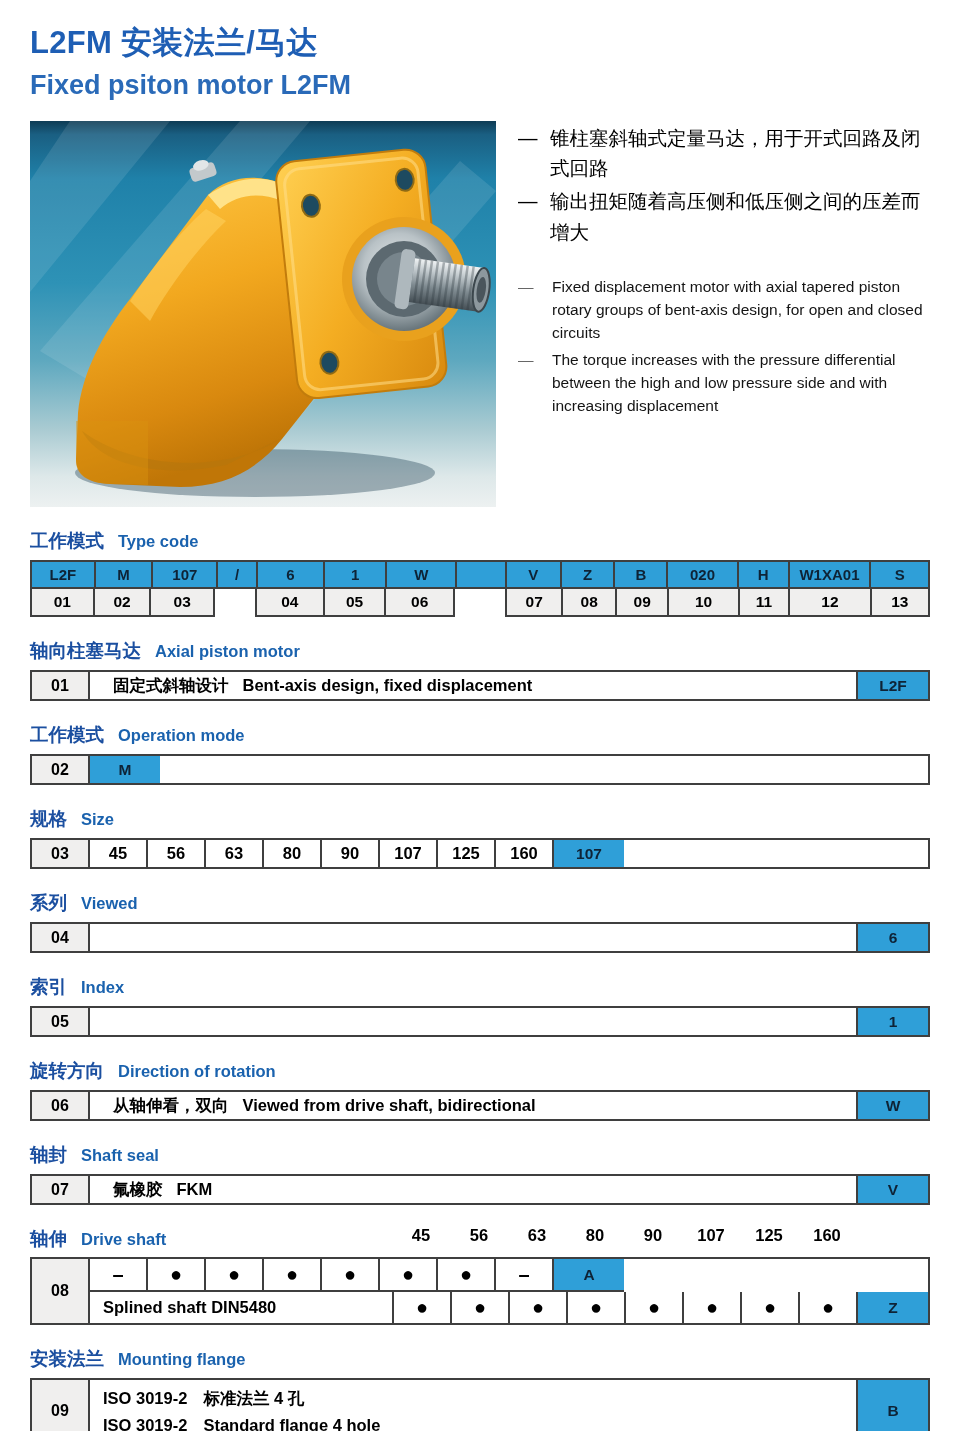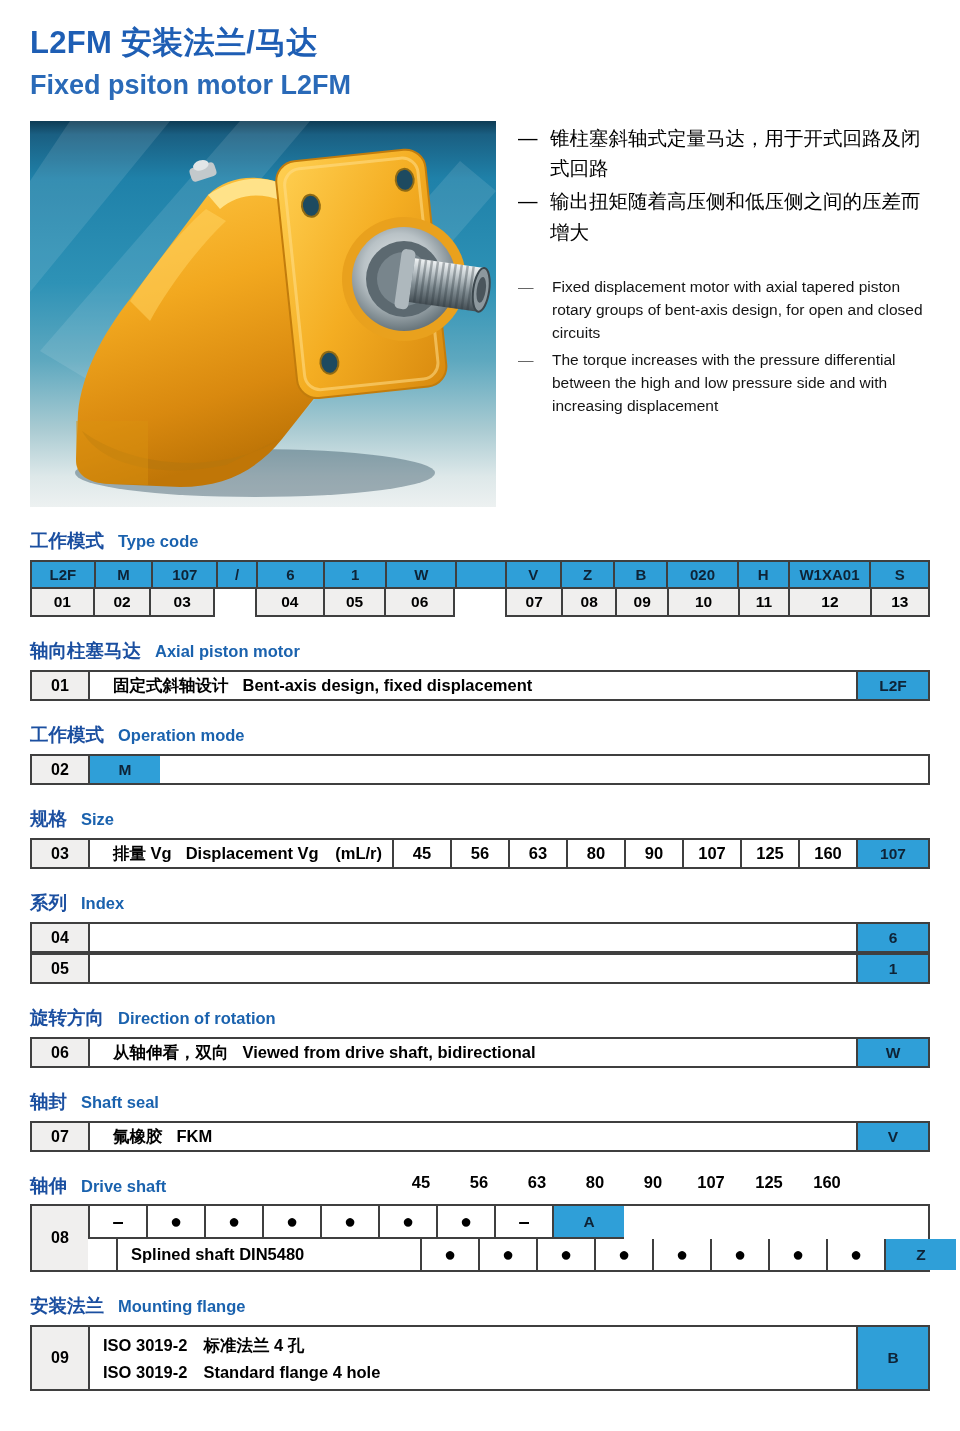--- a/index.html
+++ b/index.html
@@ -53,21 +53,21 @@
 
   
   .s08-head { display:flex; align-items:flex-start; margin-top:21px; margin-bottom:6px; }
   .s08-headwrap { flex:0 0 362px; }
   .s08-size { flex:0 0 58px; text-align:center; font-weight:bold; font-size:16.5px; }
   .shaft-table { width:900px; border:2px solid #3f3f3f; display:flex; background:#fff; }
   .shaft-num { flex:0 0 56px; background:#f0efee; display:flex; align-items:center; justify-content:center;
                font-weight:bold; font-size:16px; }
   .shaft-rows { flex:1; display:flex; flex-direction:column; }
   .shaft-row { display:flex; height:33px; }
-  .shaft-row:last-child { height:31px;padding-left:28px; }
+  .shaft-row:last-child { height:31px; }
   .shaft-label { flex:0 0 304px; border-left:2px solid #3f3f3f; display:flex; align-items:center;
                  padding-left:13px; font-size:16.5px; font-weight:600; }
   .shaft-label .l2 { margin-left:12px; }
   .shaft-mark { flex:0 0 58px; border-left:2px solid #3f3f3f; display:flex; align-items:center;
                 justify-content:center; font-size:20px; font-weight:bold; }
   .shaft-code { flex:0 0 72px; background:#2f9fd8; border-left:2px solid #3f3f3f; display:flex;
                 align-items:center; justify-content:center; font-size:15.5px; font-weight:600; color:#0e2336; }
   .shaft-row.first .shaft-mark, .shaft-row.first .shaft-code { border-bottom:2px solid #3f3f3f; }
 
   
@@ -263,45 +263,43 @@
   <div class="spec-row">
     <div class="cell c-num">02</div>
     <div class="cell c-code">M</div>
   </div>
 
   <div class="sec-head">
     <span class="cn">规格</span><span class="en">Size</span>
   </div>
   <div class="spec-row">
     <div class="cell c-num">03</div>
-    <div class="cell c-desc" style="flex:0 0 304px">
-      <span class="cn">排量 Vg</span>
-      <span class="en">Displacement Vg</span>
-      <span class="unit">(mL/r)</span>
-    </div>
     <div class="cell c-size">45</div>
     <div class="cell c-size">56</div>
     <div class="cell c-size">63</div>
     <div class="cell c-size">80</div>
     <div class="cell c-size">90</div>
     <div class="cell c-size">107</div>
     <div class="cell c-size">125</div>
     <div class="cell c-size">160</div>
     <div class="cell c-code">107</div>
   </div>
 
   <div class="sec-head">
-    <span class="cn">系列</span><span class="en">Index</span>
+    <span class="cn">系列</span><span class="en">Viewed</span>
   </div>
   <div class="spec-row">
     <div class="cell c-num">04</div>
     <div class="cell c-desc"></div>
     <div class="cell c-code">6</div>
   </div>
 
+  <div class="sec-head">
+    <span class="cn">索引</span><span class="en">Index</span>
+  </div>
   <div class="spec-row">
     <div class="cell c-num">05</div>
     <div class="cell c-desc"></div>
     <div class="cell c-code">1</div>
   </div>
 
   <div class="sec-head">
     <span class="cn">旋转方向</span><span class="en">Direction of rotation</span>
   </div>
   <div class="spec-row">

